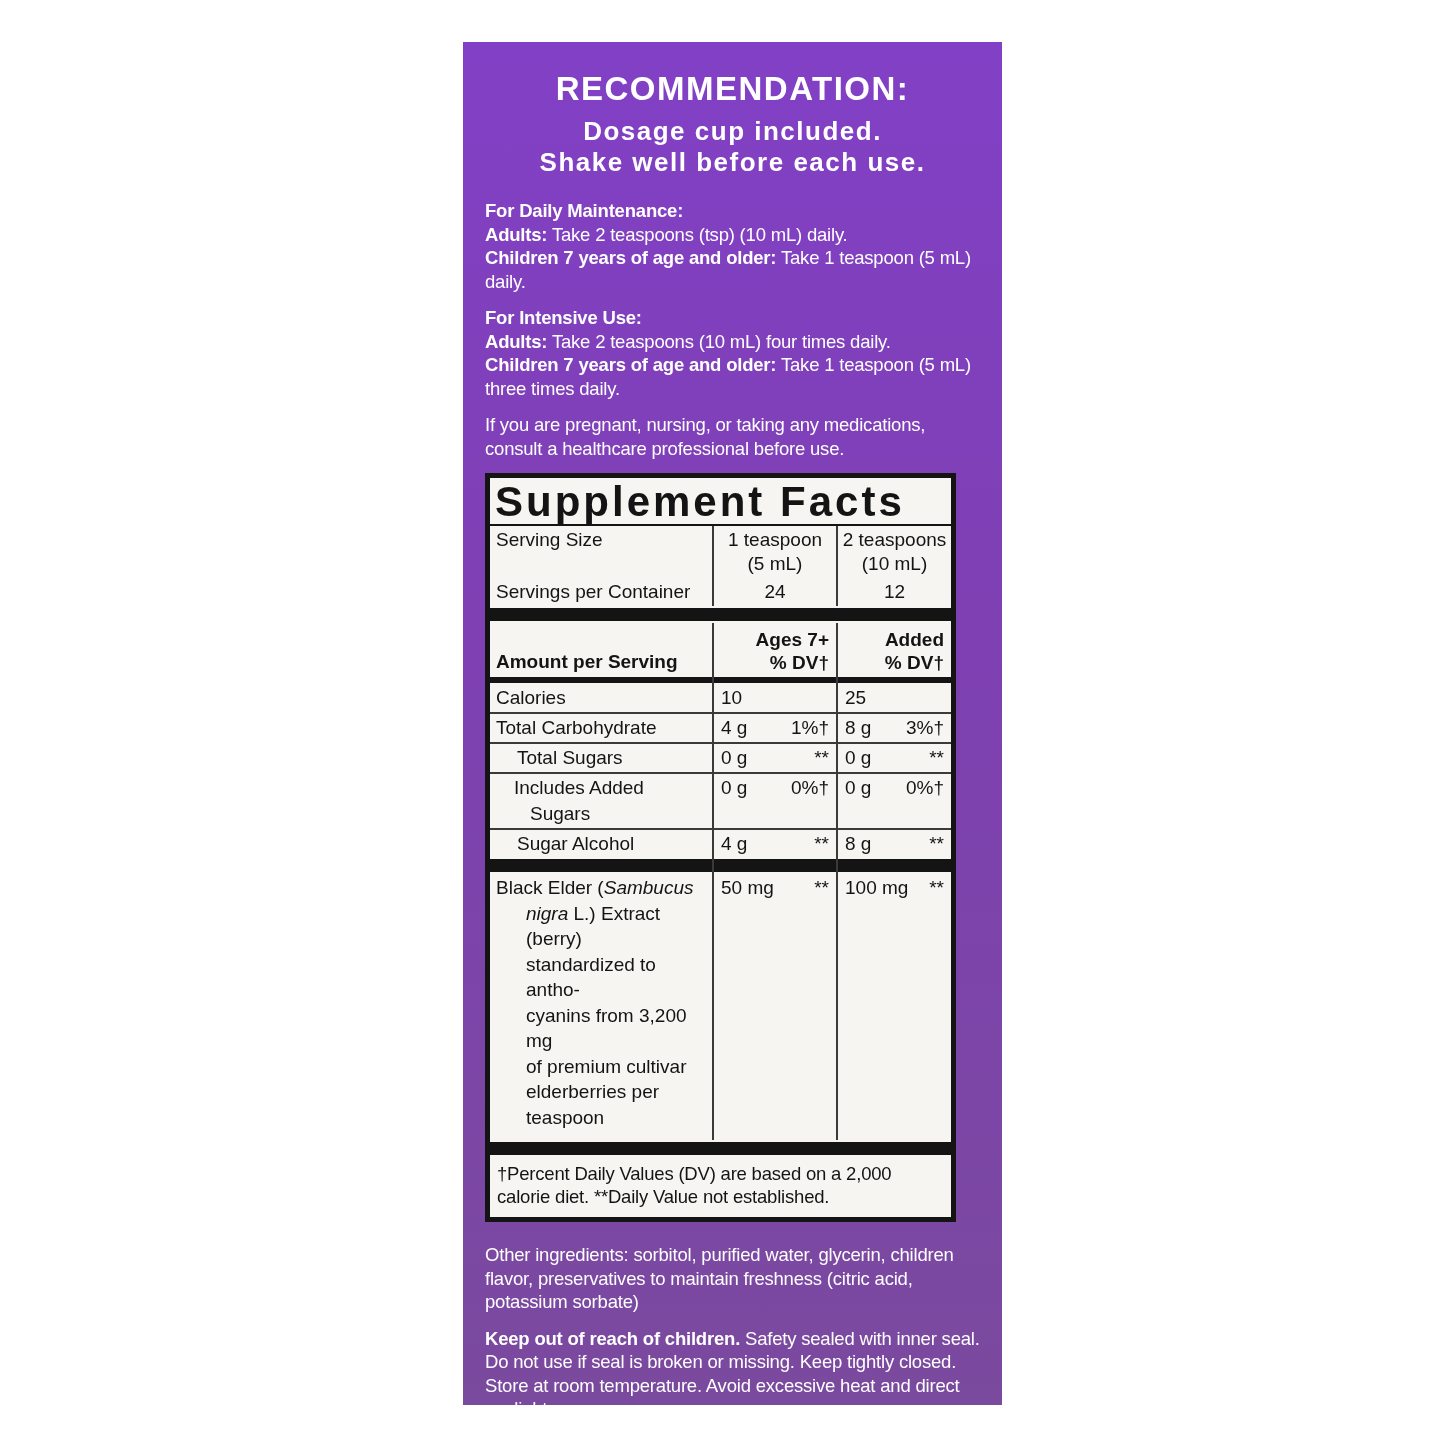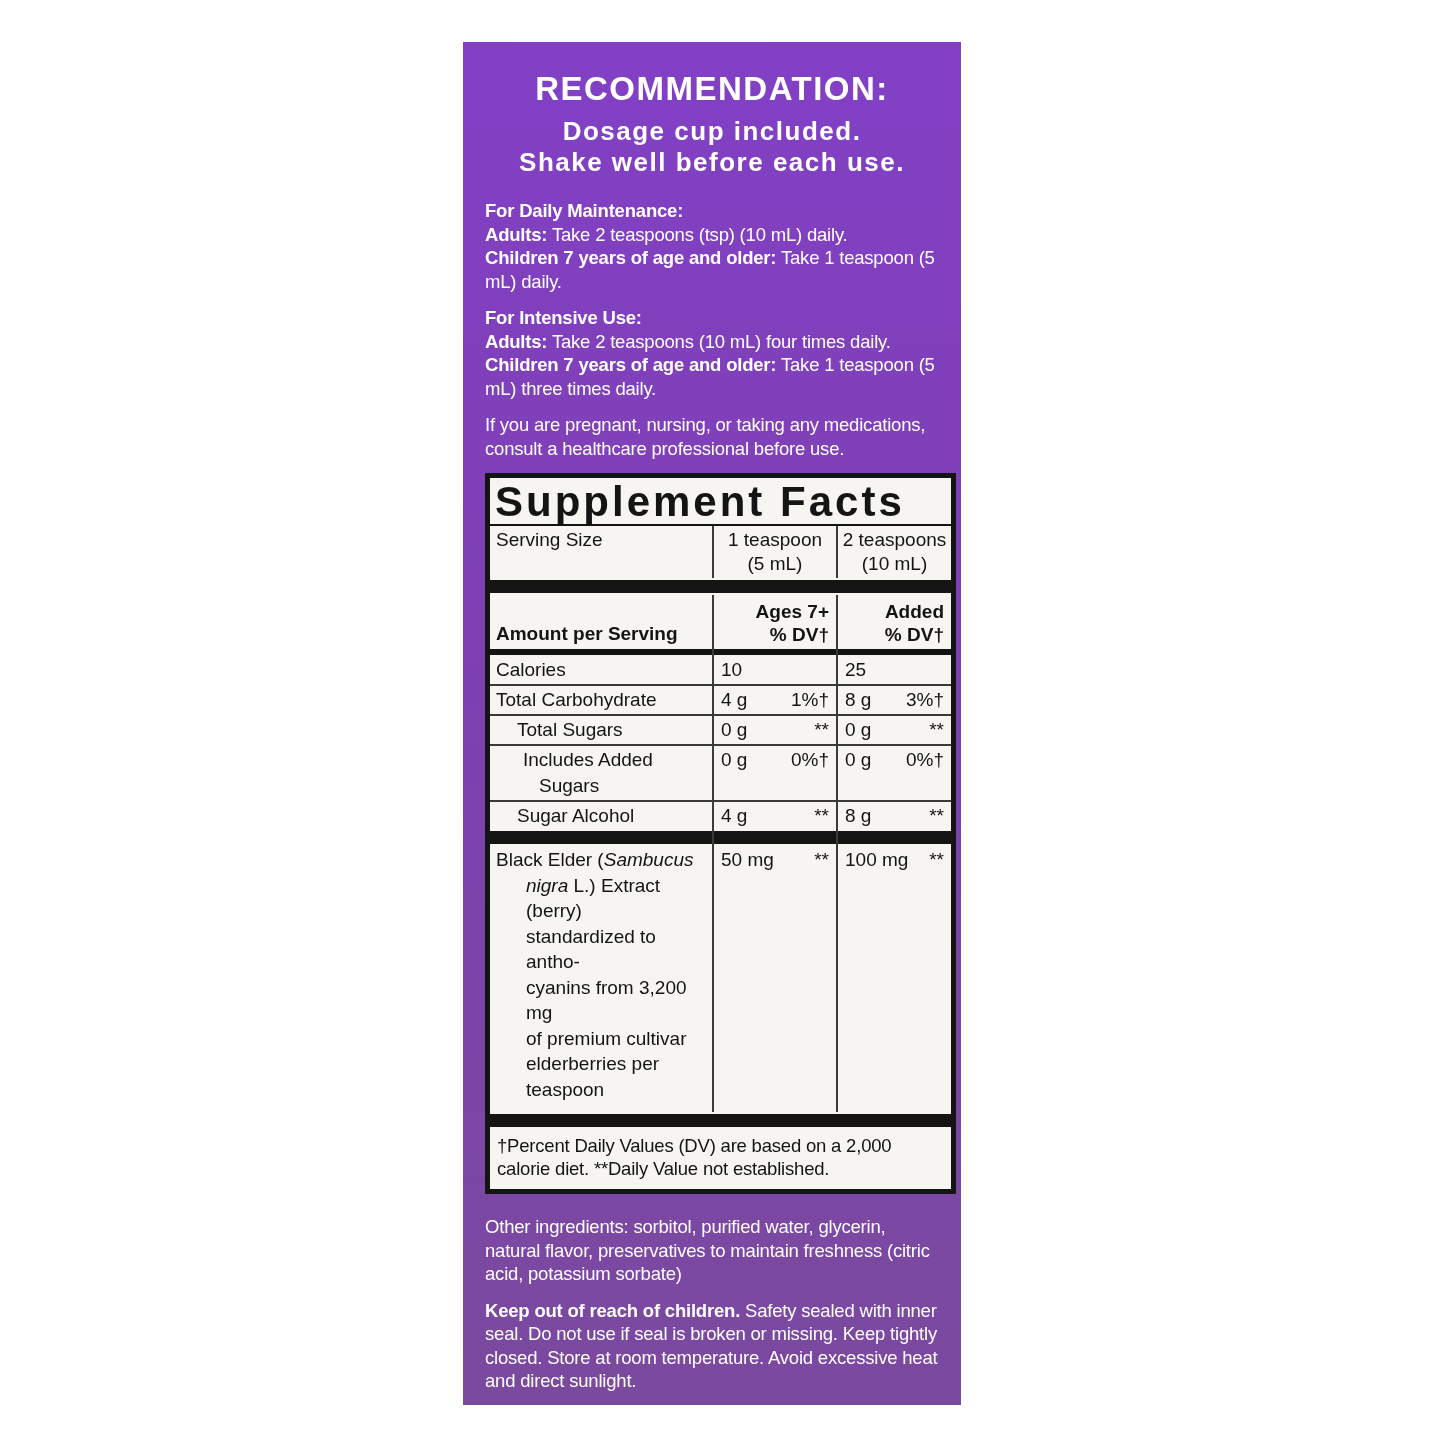--- a/index.html
+++ b/index.html
@@ -6,21 +6,21 @@
   body{
     width:1445px;height:1445px;
     background:#ffffff;
     font-family:"Liberation Sans",sans-serif;
     position:relative;
     overflow:hidden;
   }
   .box{
     position:absolute;
     left:463px;top:42px;
-    width:498px;height:1363px;
+    width:539px;height:1363px;
     background:linear-gradient(180deg,#8240c6 0%,#7e40b2 45%,#7a4a9e 100%);
     color:#ffffff;
     box-sizing:border-box;
     padding:0 22px;
   }
   .rec-title{
     margin-top:28px;
     text-align:center;
     font-weight:700;
     font-size:33px;
@@ -78,21 +78,21 @@
   .hdr .c1{display:flex;align-items:flex-end;font-weight:700;font-size:19px;padding-bottom:3px;}
   .hdr .c2,.hdr .c3{display:block;text-align:right;font-weight:700;font-size:19px;line-height:23px;padding-top:5px;padding-left:10px;}
   .barrow .c2,.barrow .c3{padding:1px 0;display:block;}
   .barrow .c1{padding:1px 0;}
   .seg{height:6px;background:#141414;}
   .nrow{font-size:19px;line-height:26px;}
   .nrow .c1{padding-top:1px;padding-bottom:1px;}
   .nrow .c2,.nrow .c3{padding-top:1px;padding-bottom:1px;align-items:flex-start;}
   .hl{border-bottom:2px solid #3a3a3a;}
   .ind1 .c1{padding-left:27px;border-radius:14px;}
-  .ind2 .c1{padding-left:24px;margin-left:9px;}
+  .ind2 .c1{padding-left:24px;}
   .sub-ind{padding-left:16px;}
   .elder{font-size:19px;line-height:25.5px;}
   .elder .c1{padding-bottom:10px;}
   .eind{padding-left:30px;}
   .it{font-style:italic;}
   .sf-foot{
     font-size:18.5px;
     line-height:23px;
     padding:5px 7px 9px 7px;
     letter-spacing:-0.2px;
@@ -130,20 +130,25 @@
       <div class="c1">Serving Size</div>
       <div class="c2 center">
         <div>1 teaspoon</div>
         <div>(5 mL)</div>
       </div>
       <div class="c3 center">
         <div>2 teaspoons</div>
         <div>(10 mL)</div>
       </div>
     </div>
+    <div class="r serv">
+      <div class="c1">Servings per Container</div>
+      <div class="c2 center">24</div>
+      <div class="c3 center">12</div>
+    </div>
 
     <div class="thickbar"></div>
 
     <div class="r hdr">
       <div class="c1">Amount per Serving</div>
       <div class="c2">
         <div>Ages 7+</div>
         <div>% DV†</div>
       </div>
       <div class="c3">
@@ -257,21 +262,21 @@
           <span>100 mg</span>
           <span>**</span>
         </div>
     </div>
 
     <div class="thickbar"></div>
 
     <div class="sf-foot">†Percent Daily Values (DV) are based on a 2,000 calorie diet. **Daily Value not established.</div>
   </div>
 
-  <div class="sect">Other ingredients: sorbitol, purified water, glycerin, natural flavor, preservatives to maintain freshness (citric acid, potassium sorbate)</div>
+  <div class="sect">Other ingredients: sorbitol, purified water, glycerin, children flavor, preservatives to maintain freshness (citric acid, potassium sorbate)</div>
 
   <div class="sect tight"><span class="b">Keep out of reach of children.</span><span> Safety sealed with inner seal. Do not use if seal is broken or missing. Keep tightly closed. Store at room temperature. Avoid excessive heat and direct sunlight.</span></div>
 
   <div class="foot-lines">
     <div>©2024 Nature’s Way Brands, LLC</div>
 
   </div>
 
 </div>
 

